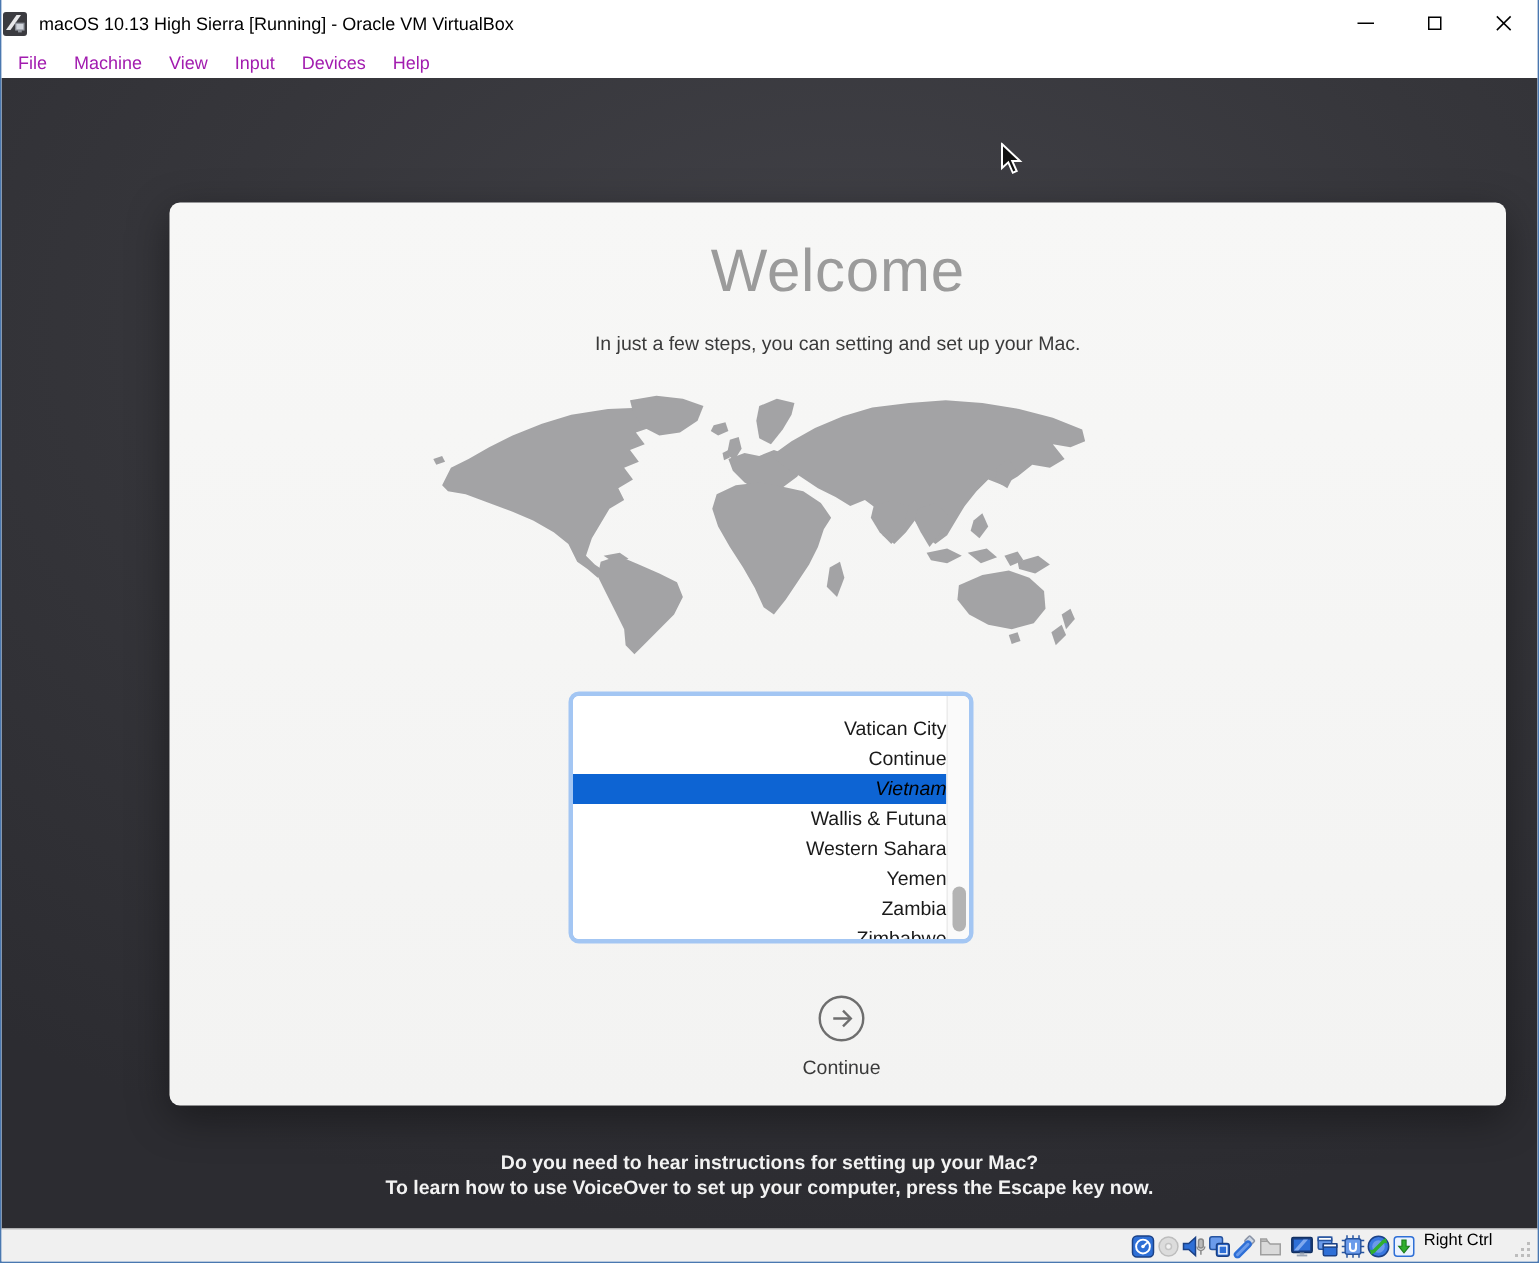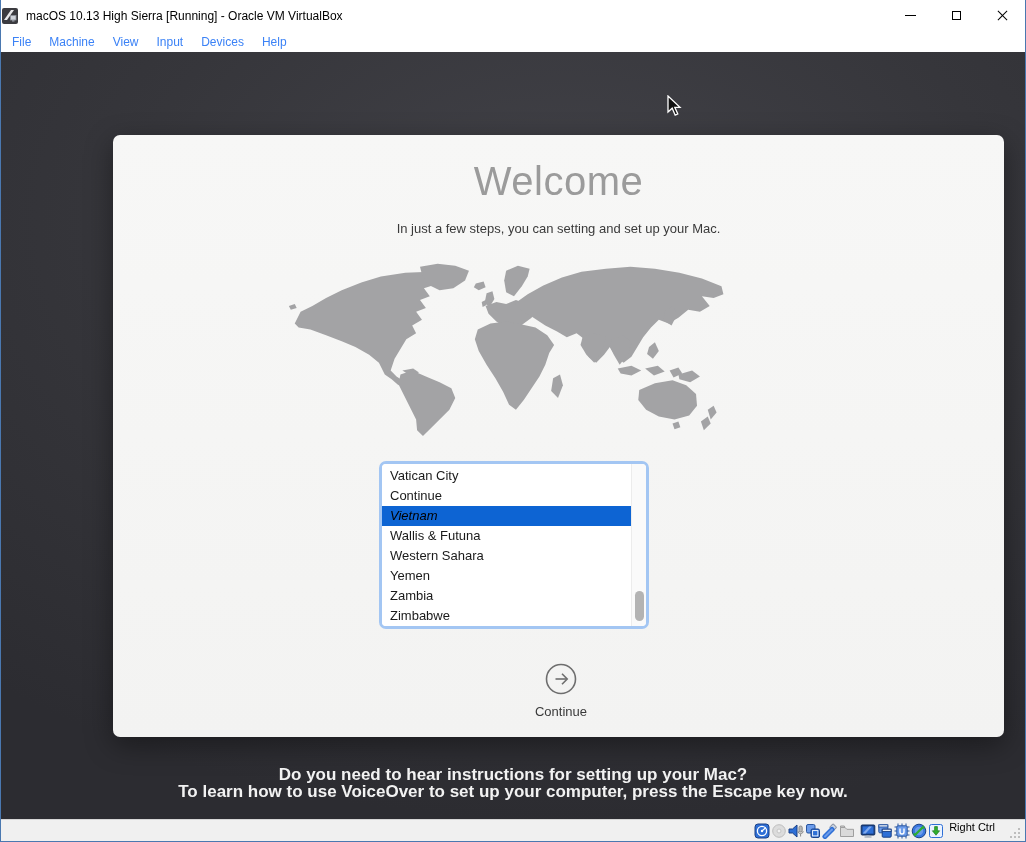--- a/index.html
+++ b/index.html
@@ -27,21 +27,21 @@
     content:""; position:absolute; left:-1px; top:5px; width:13px; height:1px; background:#000;
   }
   .glyph-close::before { transform:rotate(45deg); }
   .glyph-close::after { transform:rotate(-45deg); }
 
   
   .menubar {
     position:absolute; top:31px; left:0; right:0; height:21px; background:#ffffff;
     display:flex; align-items:center; padding-left:2px;
   }
-  .menu-item { font-size:12px; color:#3b82f6; padding:2px 9px; }
+  .menu-item { font-size:12px; color:#a21caf; padding:2px 9px; }
 
   
   .screen {
     position:absolute; top:52px; left:0; width:1024px; height:768px;
     background:radial-gradient(ellipse 900px 600px at 55% 22%, #424248 0%, #36363b 48%, #2c2c31 100%);
   }
 
   
   .card {
     position:absolute; left:112px; top:83px; width:891px; height:602px;
@@ -57,21 +57,21 @@
     font-size:13px; color:#3a3a3a;
   }
   .world-map { position:absolute; top:124px; left:170px; width:460px; height:180px; }
 
   
   .country-listbox {
     position:absolute; left:266px; top:326px; width:270px; height:168px;
     border:3px solid #a3c6f3; border-radius:7px; background:#ffffff; overflow:hidden;
   }
   .country-list {
-    position:absolute; left:0; top:0; right:15px; bottom:0; background:#fff; padding-top:2px;
+    position:absolute; left:0; top:0; right:15px; bottom:0; background:#fff; padding-top:12px;text-align:right;
   }
   .country-row {
     height:20px; line-height:20px; font-size:13px; color:#1a1a1a; padding-left:8px;
     white-space:nowrap;
   }
   .country-row.selected { background:#0d64d3; color:#000000;font-style:italic; }
   .list-scrollbar {
     position:absolute; top:0; right:0; bottom:0; width:15px; background:#fafafa;
     border-left:1px solid #ececec;
   }
@@ -85,21 +85,21 @@
   .nav-btn .circle { display:block; margin:0 auto; }
   .nav-label { display:block; margin-top:9px; font-size:13px; }
   .back-btn { left:304px; top:528px; }
   .back-btn .nav-label { color:#b3b3b3; }
   .continue-btn { left:400px; top:528px; }
   .continue-btn .nav-label { color:#3a3a3a; font-weight:400; }
 
   
   .voiceover {
     position:absolute; left:0; top:714px; width:100%; text-align:center;
-    color:#f2f2f2; font-size:17px; font-weight:bold; line-height:17px;
+    color:#f2f2f2; font-size:13px; font-weight:bold; line-height:17px;
   }
 
   .cursor { position:absolute; left:666px; top:43px; width:15px; height:22px; }
 
   
   .statusbar {
     position:absolute; left:0; right:0; bottom:0; height:22px; background:#f0f0f0;
     border-top:1px solid #d6d6d6; display:flex; align-items:center; justify-content:flex-end;
     padding-right:4px;
   }

